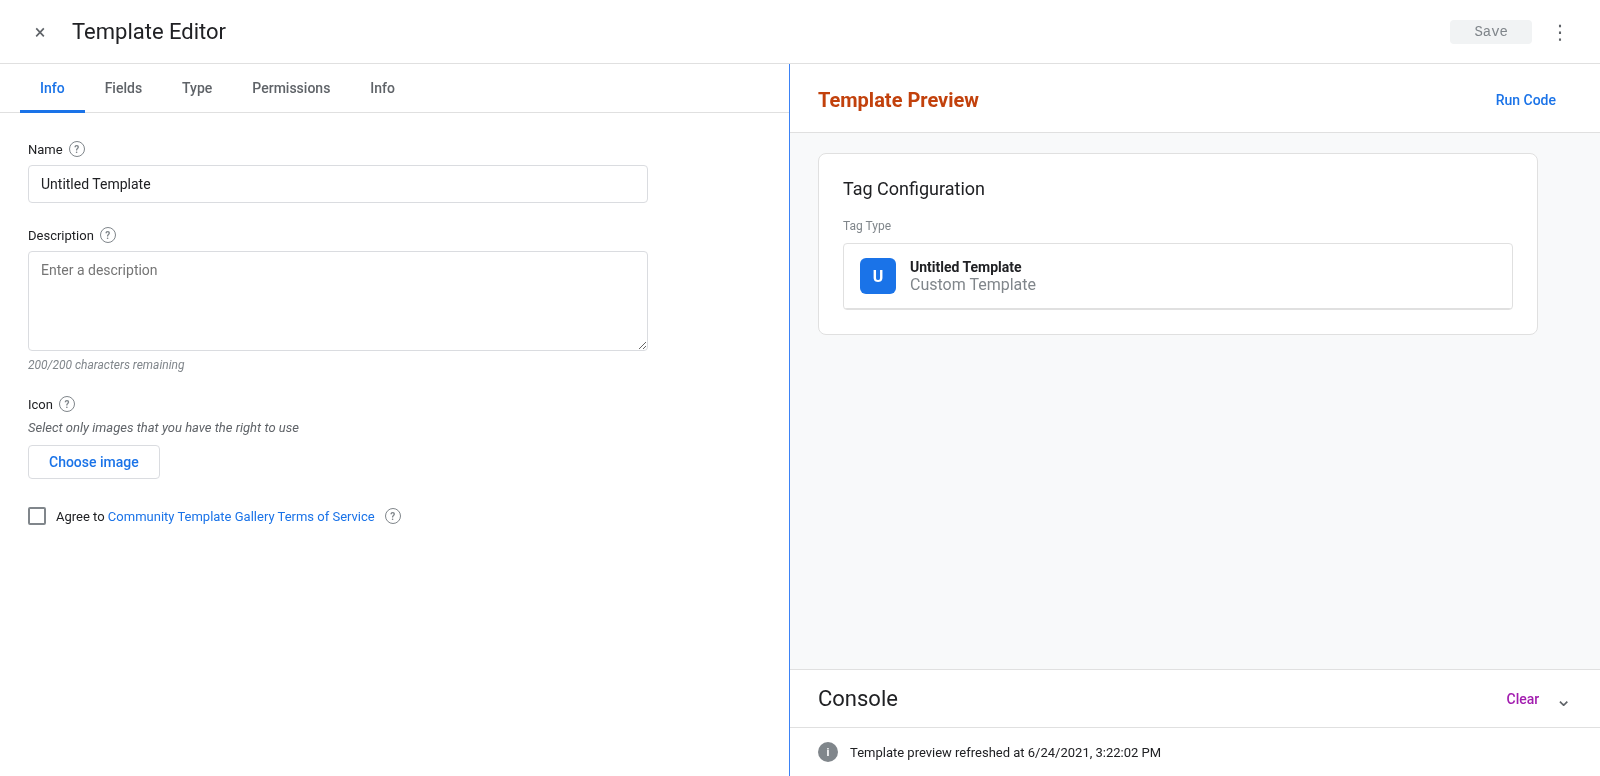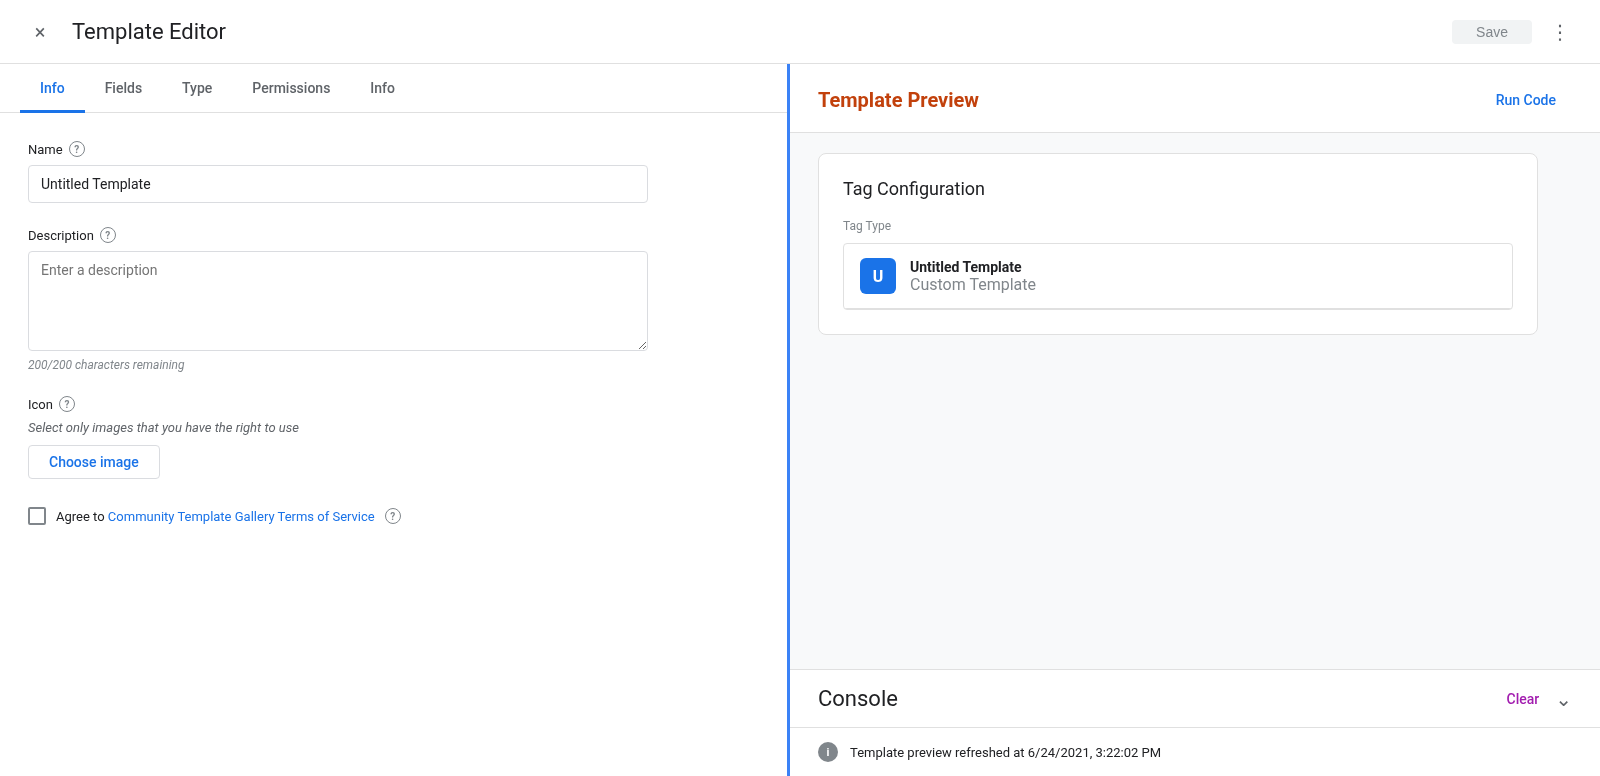--- a/index.html
+++ b/index.html
@@ -48,21 +48,21 @@
     }
     .save-btn {
       padding: 4px 24px;
       border: none;
       background: #f1f3f4;
       color: #80868b;
       font-size: 14px;
       font-weight: 500;
       border-radius: 4px;
       cursor: pointer;
-      font-family: Liberation Sans, sans-serif;
+      font-family: Liberation Mono, monospace;
     }
     .more-btn {
       width: 40px;
       height: 40px;
       display: flex;
       align-items: center;
       justify-content: center;
       cursor: pointer;
       border-radius: 50%;
       color: #5f6368;
@@ -73,21 +73,21 @@
 
     
     .main-layout {
       display: flex;
       height: calc(776px - 64px);
     }
 
     
     .left-panel {
       width: 790px;
-      border-right: 3px solid #3b82f6;
+      border-right: 1px solid #3b82f6;
       display: flex;
       flex-direction: column;
       overflow-y: auto;
     }
 
     
     .tabs {
       display: flex;
       border-bottom: 1px solid #e0e0e0;
       padding: 0 20px;

